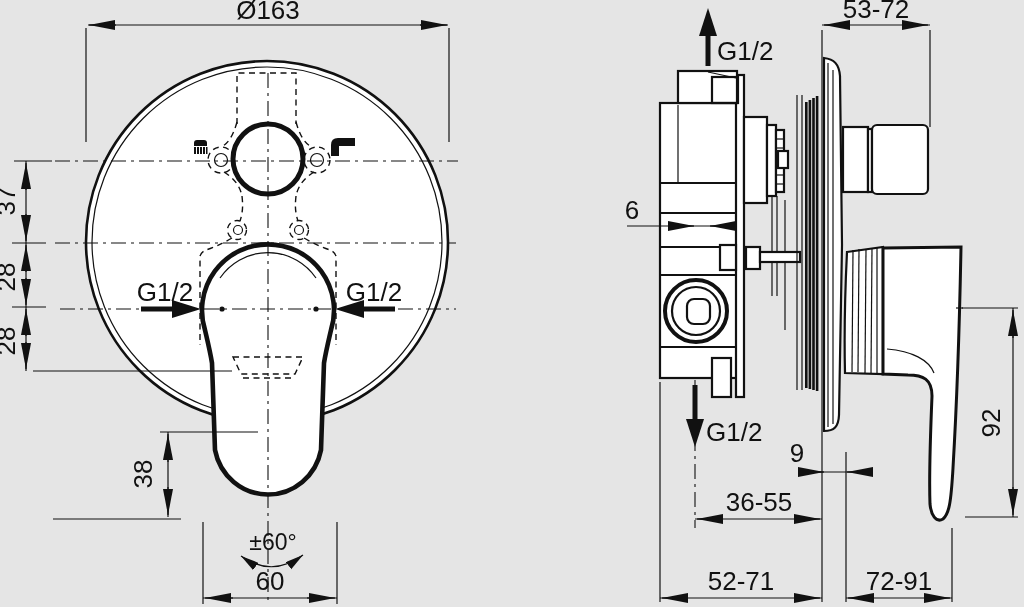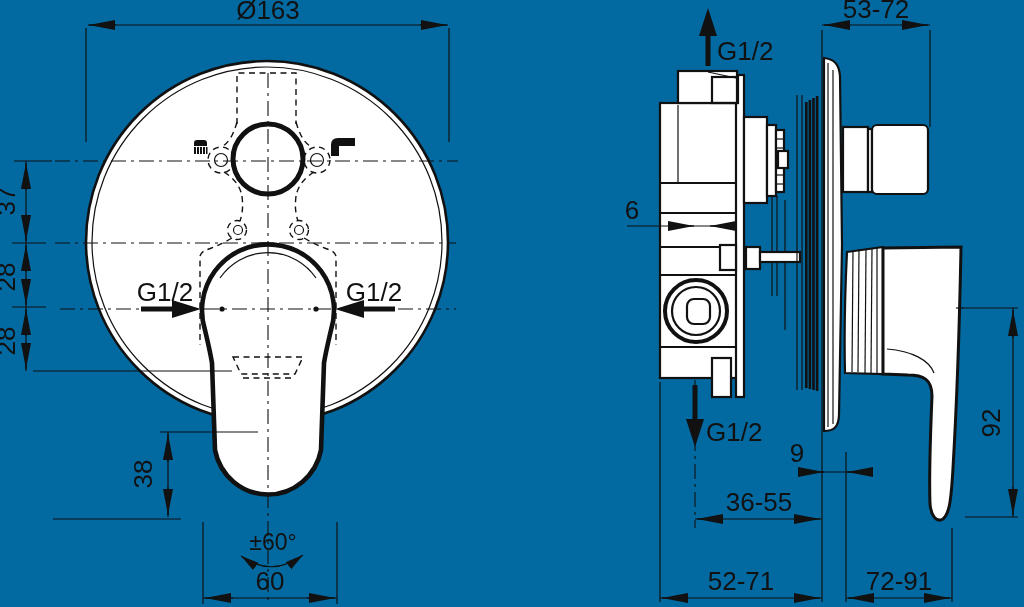--- a/index.html
+++ b/index.html
@@ -1,16 +1,16 @@
 <!DOCTYPE html>
 <html><head>
 <meta charset="utf-8">
 <style>
   html,body{margin:0;padding:0;background:#ffffff;}
-  .stage{width:1024px;height:607px;background:#0369a1;position:relative;overflow:hidden;}
+  .stage{width:1024px;height:607px;background:#e5e5e5;position:relative;overflow:hidden;}
   svg{display:block;}
   .thin{stroke:#111;stroke-width:1.2;fill:none;}
   .med{stroke:#111;stroke-width:2.2;fill:#fff;}
   .medl{stroke:#111;stroke-width:2.2;fill:none;}
   .thickf{stroke:#111;stroke-width:4.6;fill:#fff;}
   .dash{stroke:#111;stroke-width:1.4;fill:none;stroke-dasharray:6 4.5;}
   .cl{stroke:#111;stroke-width:1.1;fill:none;stroke-dasharray:15 5 3 5;}
   .dim{stroke:#111;stroke-width:1.2;fill:none;}
   .fat{stroke:#111;stroke-width:5;fill:none;}
   .lbl{font-family:"Liberation Sans","DejaVu Sans",sans-serif;font-size:26px;fill:#111;}

